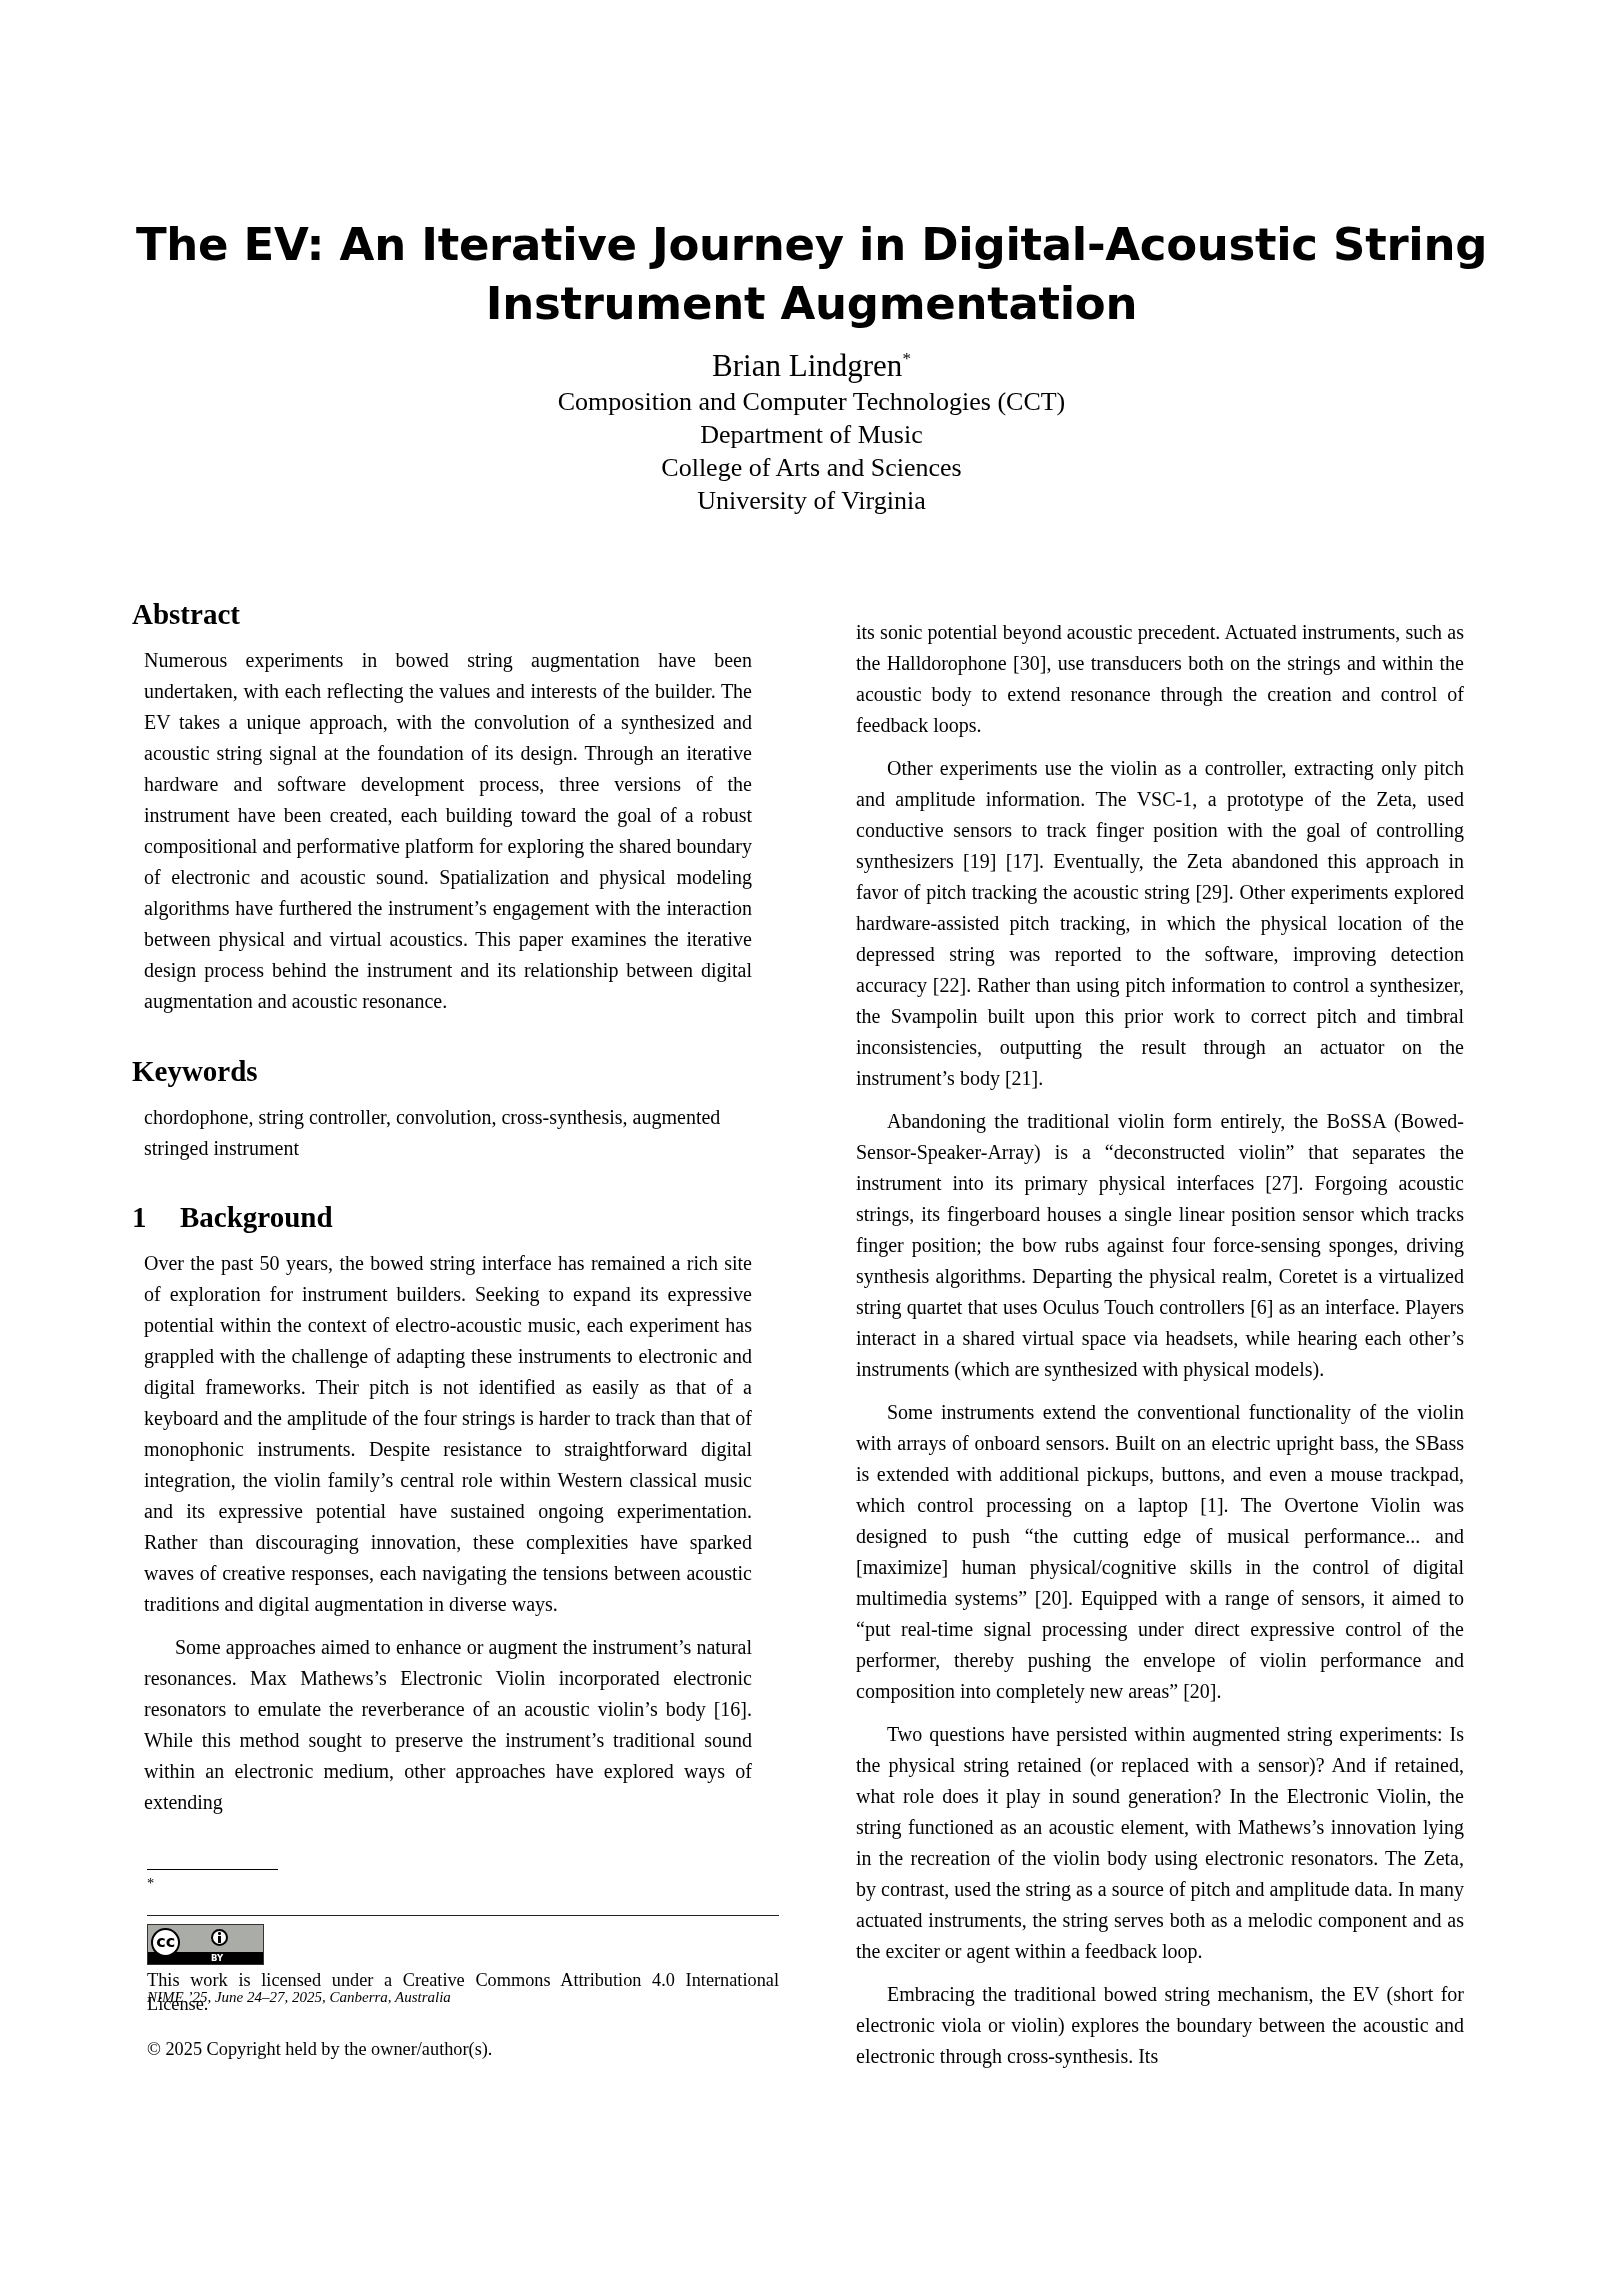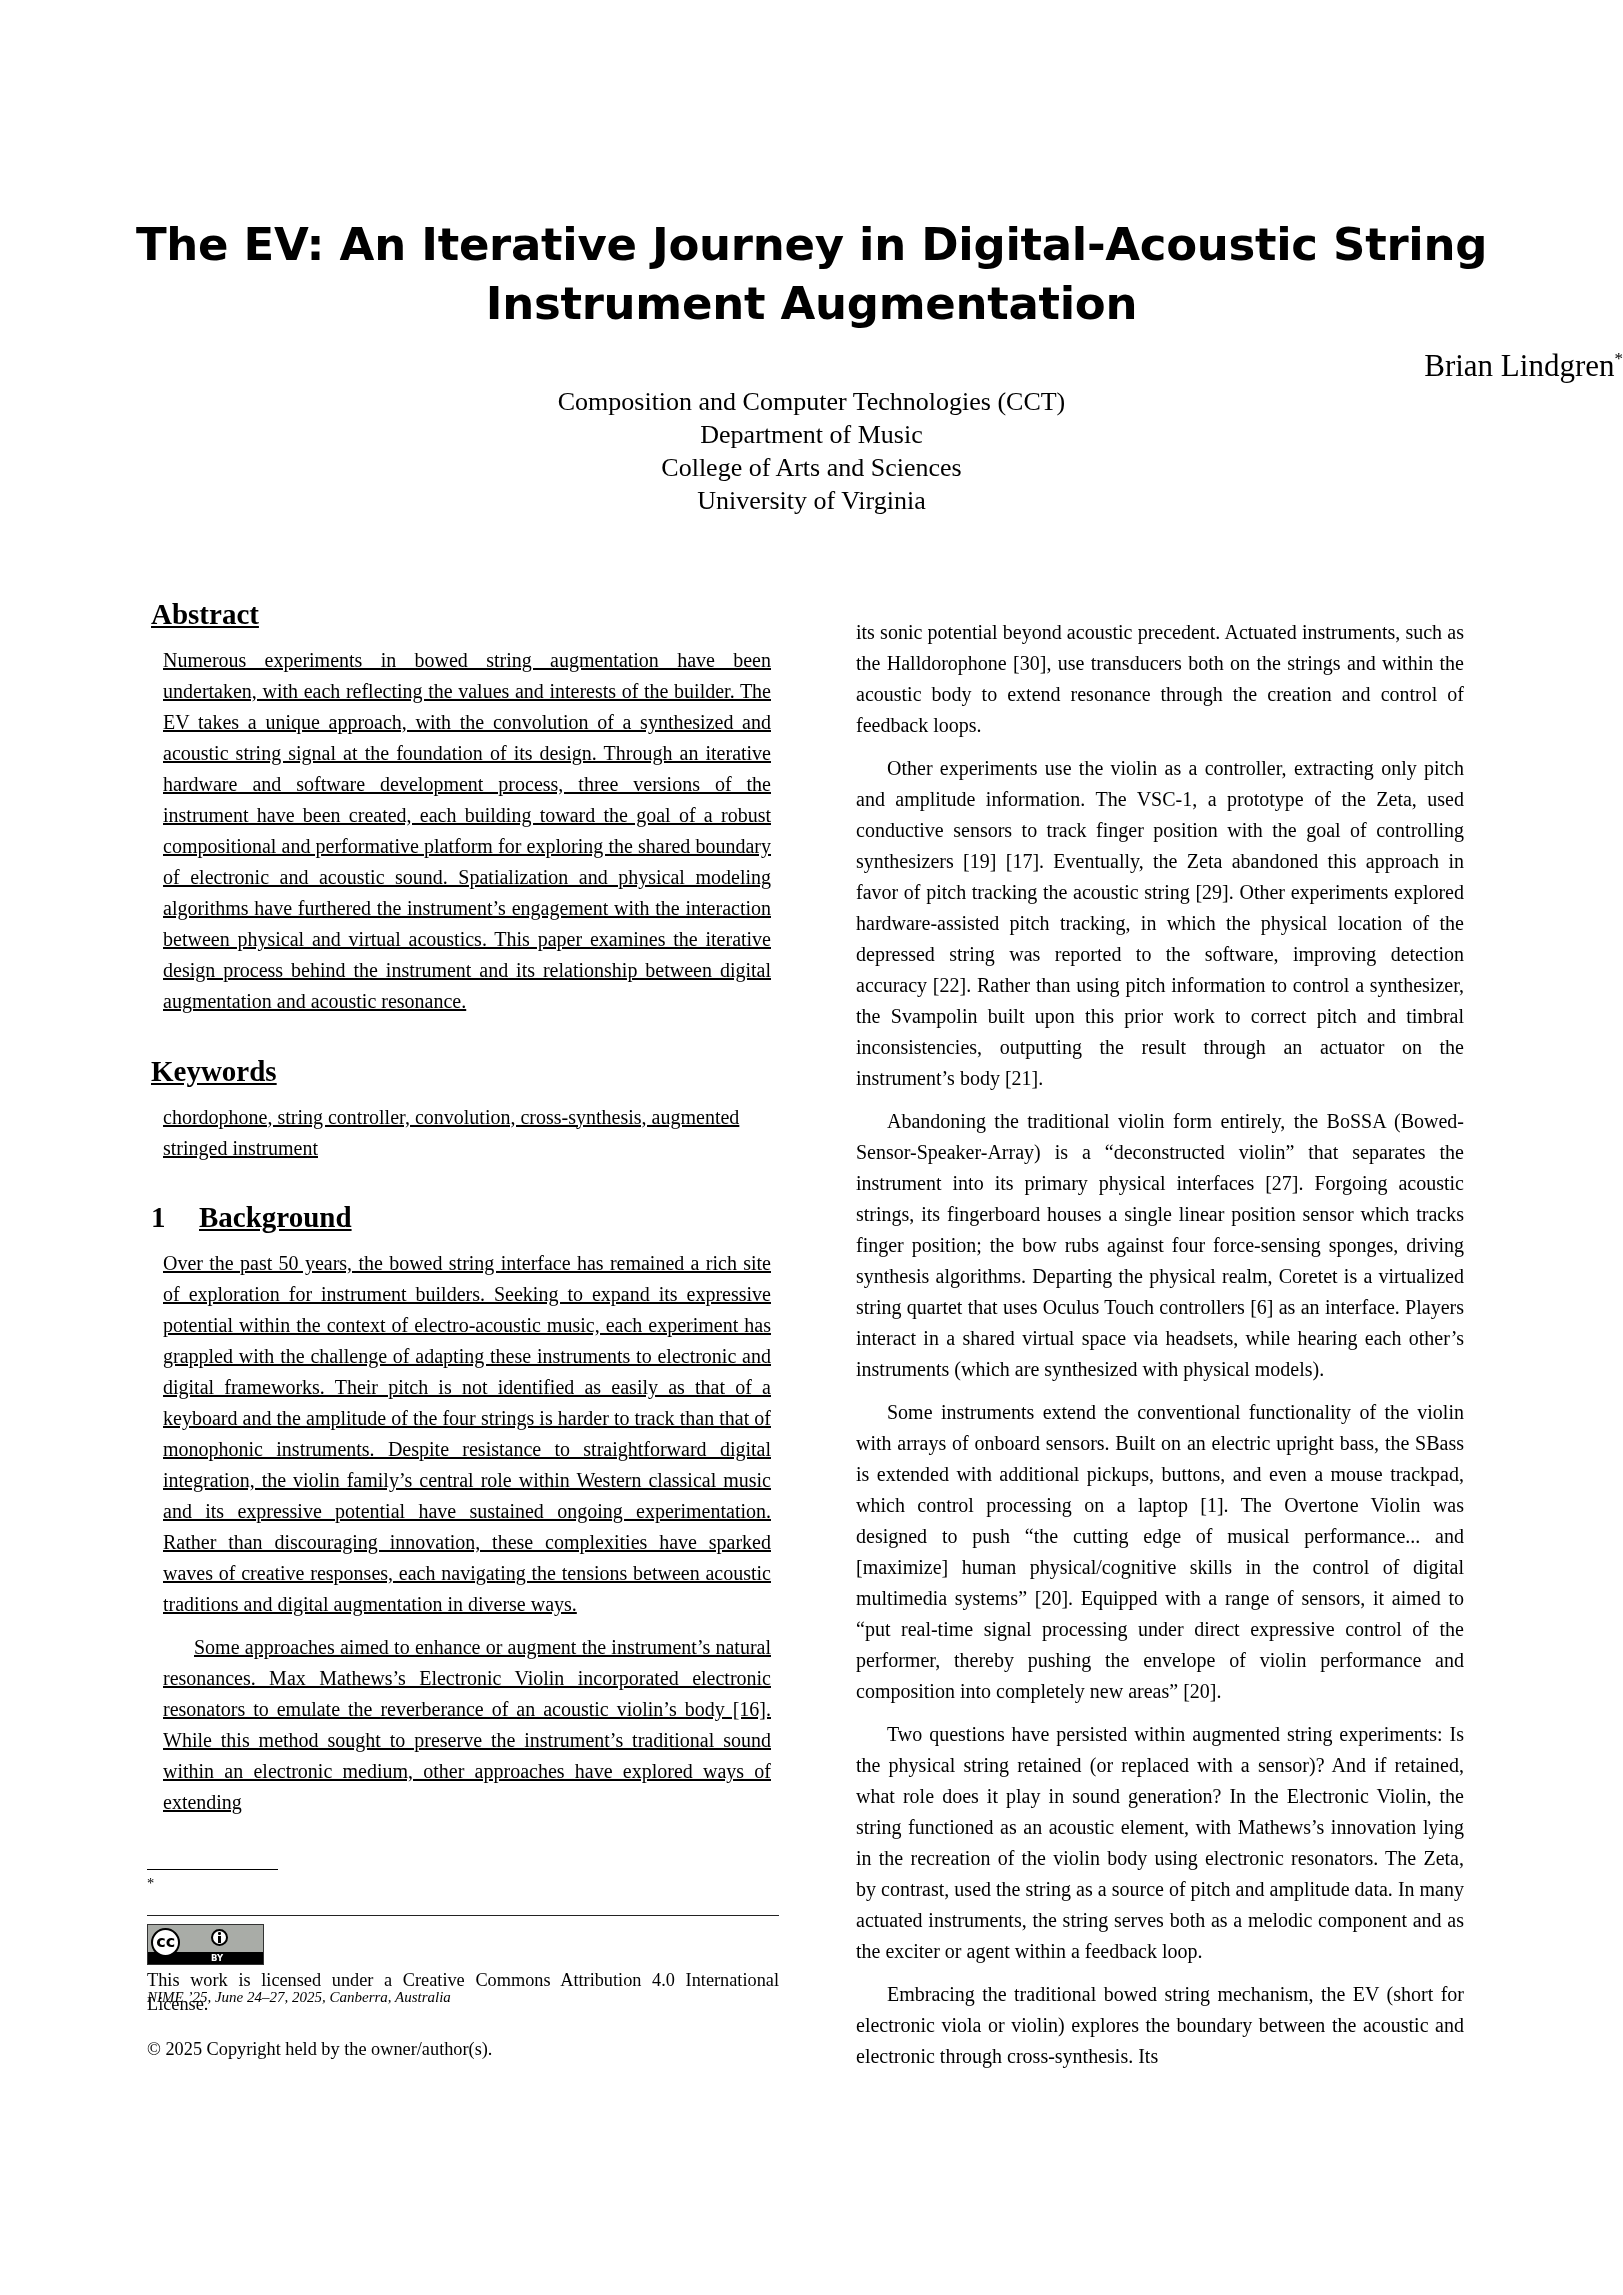--- a/index.html
+++ b/index.html
@@ -1,23 +1,23 @@
 <!DOCTYPE html>
 <html style="font-size:10.5px"><head>
 <meta charset="utf-8">
 <style>
   html, body { margin: 0; padding: 0; background: #ffffff; }
   body { width: 1623px; height: 2295px; position: relative; overflow: hidden; color: #000; font-family: "Liberation Serif", "DejaVu Serif", serif; }
   .title { position: absolute; left: 0; width: 1623px; top: 215px; text-align: center; font-family: "DejaVu Sans", "Liberation Sans", sans-serif; font-weight: bold; font-size: 45px; line-height: 59px; letter-spacing: -0.3px; }
   .author-block { position: absolute; left: 0; width: 1623px; top: 347px; text-align: center; }
-  .author-name { font-size: 31px; line-height: 38px; text-align: right; }
+  .author-name { font-size: 31px; line-height: 38px; }
   .author-name sup { font-size: 17px; vertical-align: 11.8px; line-height: 0; }
   .affil { font-size: 26px; line-height: 33px; }
   .col { position: absolute; width: 632px; top: 596px; }
-  .col-left { left: 151px; text-decoration: underline; }
+  .col-left { left: 132px; }
   .col-right { left: 844px; top: 605px; }
   h2 { font-family: "Liberation Serif", "DejaVu Serif", serif; font-weight: bold; font-size: 29px; line-height: 37px; margin: 0 0 2.6px 0; }
   h2 .secnum { display: inline-block; width: 48px; }
   p { margin: 12px; font-size: 20px; line-height: 31px; text-align: justify; hyphens: manual; }
   p.indent { text-indent: 31px; }
   .gap-sec { height: 23.6px; }
   .fn-rule { position: absolute; left: 147px; top: 1869px; width: 131px; height: 1.3px; background: #000; }
   .fn-star { position: absolute; left: 147px; top: 1875px; font-size: 14.4px; }
   .lic-rule { position: absolute; left: 147px; top: 1915px; width: 632px; height: 1.3px; background: #222; }
   .cc-badge { position: absolute; left: 147px; top: 1924px; width: 117px; height: 41px; background: #a9aca7; border: 0.7px solid #333; box-sizing: border-box; overflow: hidden; }

